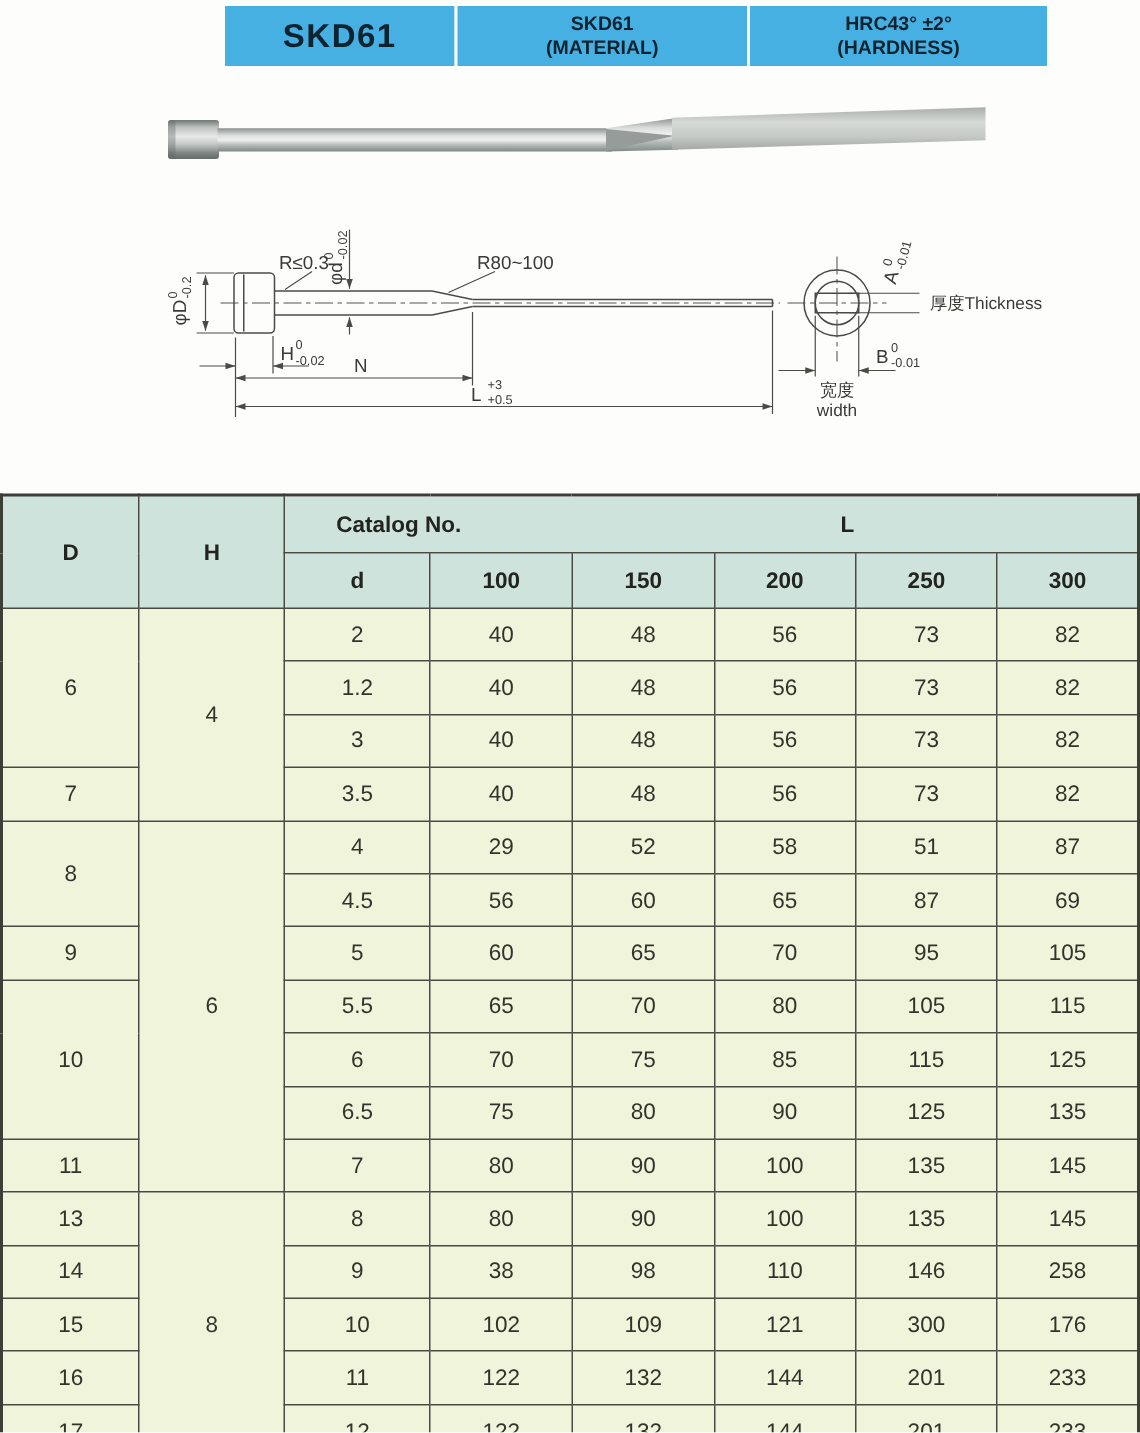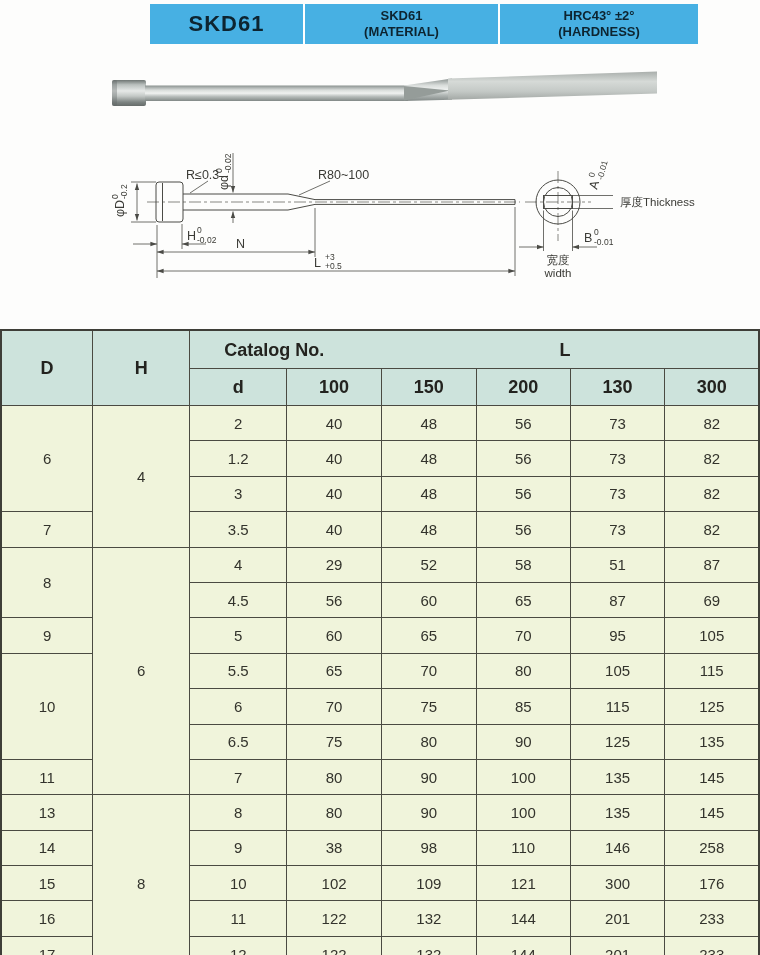--- a/index.html
+++ b/index.html
@@ -35,21 +35,21 @@
   .t8   { font-size:8.5px; }
   
   .spec {
     position:absolute; left:0; top:329px; width:760px; height:626px;
     border-collapse:collapse; table-layout:fixed;
     border:2px solid #3e3e38;
   }
   .spec th, .spec td {
     border:1px solid #4a4a42; text-align:center; vertical-align:middle; padding:0;
   }
-  .spec thead th { background:#cde3dc; color:#23231f; font-size:18px; font-weight:bold; }
+  .spec thead th { background:#cde3dc; color:#23231f; font-size:15px; font-weight:bold; }
   .h1 th { height:37px; }
   .h2 th { height:36px; }
   .cat-l-cell { position:relative; }
   .cat-l-cell .cat { position:absolute; left:34px; top:50%; transform:translateY(-50%); }
   .cat-l-cell .lg  { position:absolute; left:66%; top:50%; transform:translate(-50%,-50%); }
   .spec tbody td { background:#f0f4db; color:#33332c; font-size:15px; font-weight:normal; height:34.4px; }
 </style>
 </head>
 <body>
 
@@ -209,21 +209,21 @@
         <th colspan="6" class="cat-l-cell">
           <span class="cat">Catalog No.</span>
           <span class="lg">L</span>
         </th>
       </tr>
       <tr class="h2" id="subhead">
           <th>d</th>
           <th>100</th>
           <th>150</th>
           <th>200</th>
-          <th>130</th>
+          <th>250</th>
           <th>300</th>
         </tr>
     </thead>
     <tbody id="tb">
         <tr>
           <td rowspan="3">6</td>
           <td rowspan="4">4</td>
           <td>2</td>
           <td>40</td>
           <td>48</td>

